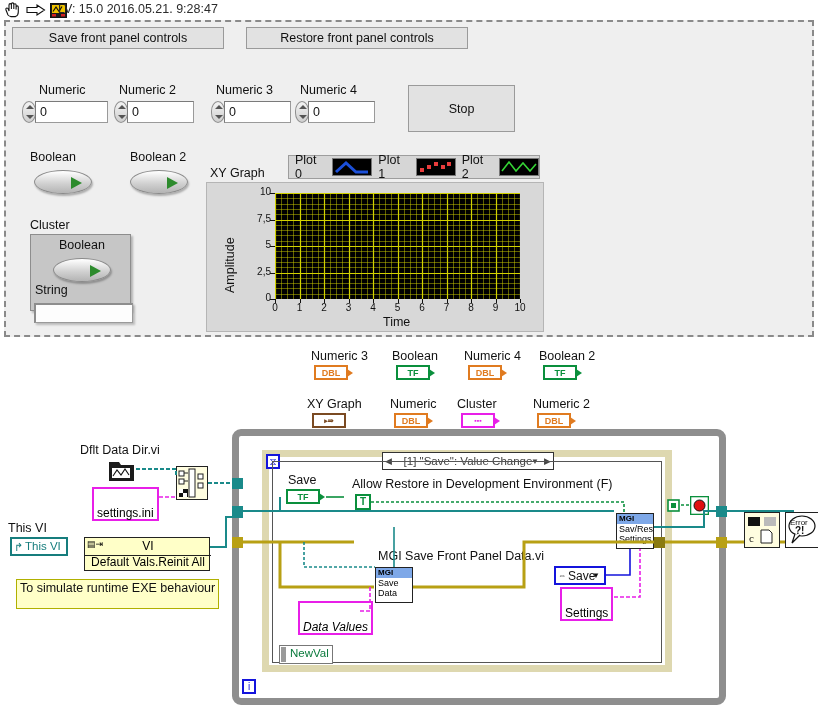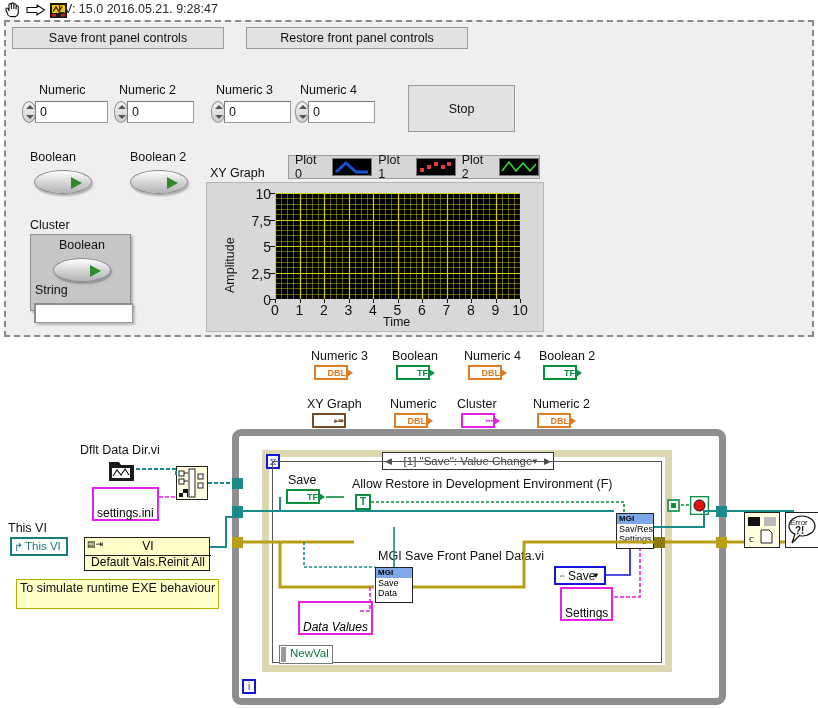--- a/index.html
+++ b/index.html
@@ -66,29 +66,29 @@
   
   #graph-wrap{position:absolute;background:#d8d8d8;border:1px solid #b5b5b5;box-sizing:border-box;}
   #plot-legend{
     position:absolute;background:#d6d6d6;border:1px solid #9d9d9d;
     box-sizing:border-box;display:flex;align-items:center;
   }
   #plot-legend .pl-name{font-size:12.5px;color:#111;padding:0 6px;}
   #plot-legend .pl-swatch{width:40px;height:18px;background:#000;border:1px solid #777;position:relative;box-sizing:border-box;}
   .plot-area{position:absolute;background:#000;}
   .ylab{position:absolute;font-size:12.5px;color:#111;transform:rotate(-90deg);transform-origin:left top;white-space:nowrap;}
-  .tick{position:absolute;font-size:14px;color:#111;white-space:nowrap;}
+  .tick{position:absolute;font-size:10px;color:#111;white-space:nowrap;}
   .axis-title{position:absolute;font-size:12.5px;color:#111;}
 
   
   #blockdiagram{left:4px;top:337px;width:810px;height:369px;background:#fff;}
   .term{
     position:absolute;box-sizing:border-box;display:flex;align-items:center;
     font-size:9px;font-weight:bold;font-family:"Liberation Sans",sans-serif;
-    justify-content:flex-end;
+    justify-content:center;
   }
   .term-dbl{background:#fff;border:2px solid #e07b20;color:#e07b20;}
   .term-tf{background:#fff;border:2px solid #0a8f3c;color:#0a8f3c;}
   .term-clu{background:#fff;border:2px solid #e81fe8;color:#e81fe8;}
   .term-xy{background:#fff;border:2px solid #7a4a22;color:#7a4a22;}
   .term-arrow{position:absolute;right:-7px;top:50%;margin-top:-4px;width:0;height:0;
     border-top:4px solid transparent;border-bottom:4px solid transparent;}
   .diag-label{position:absolute;font-size:12.5px;color:#111;white-space:nowrap;}
   .const-str{
     position:absolute;background:#fff;border:2px solid #e81fe8;

